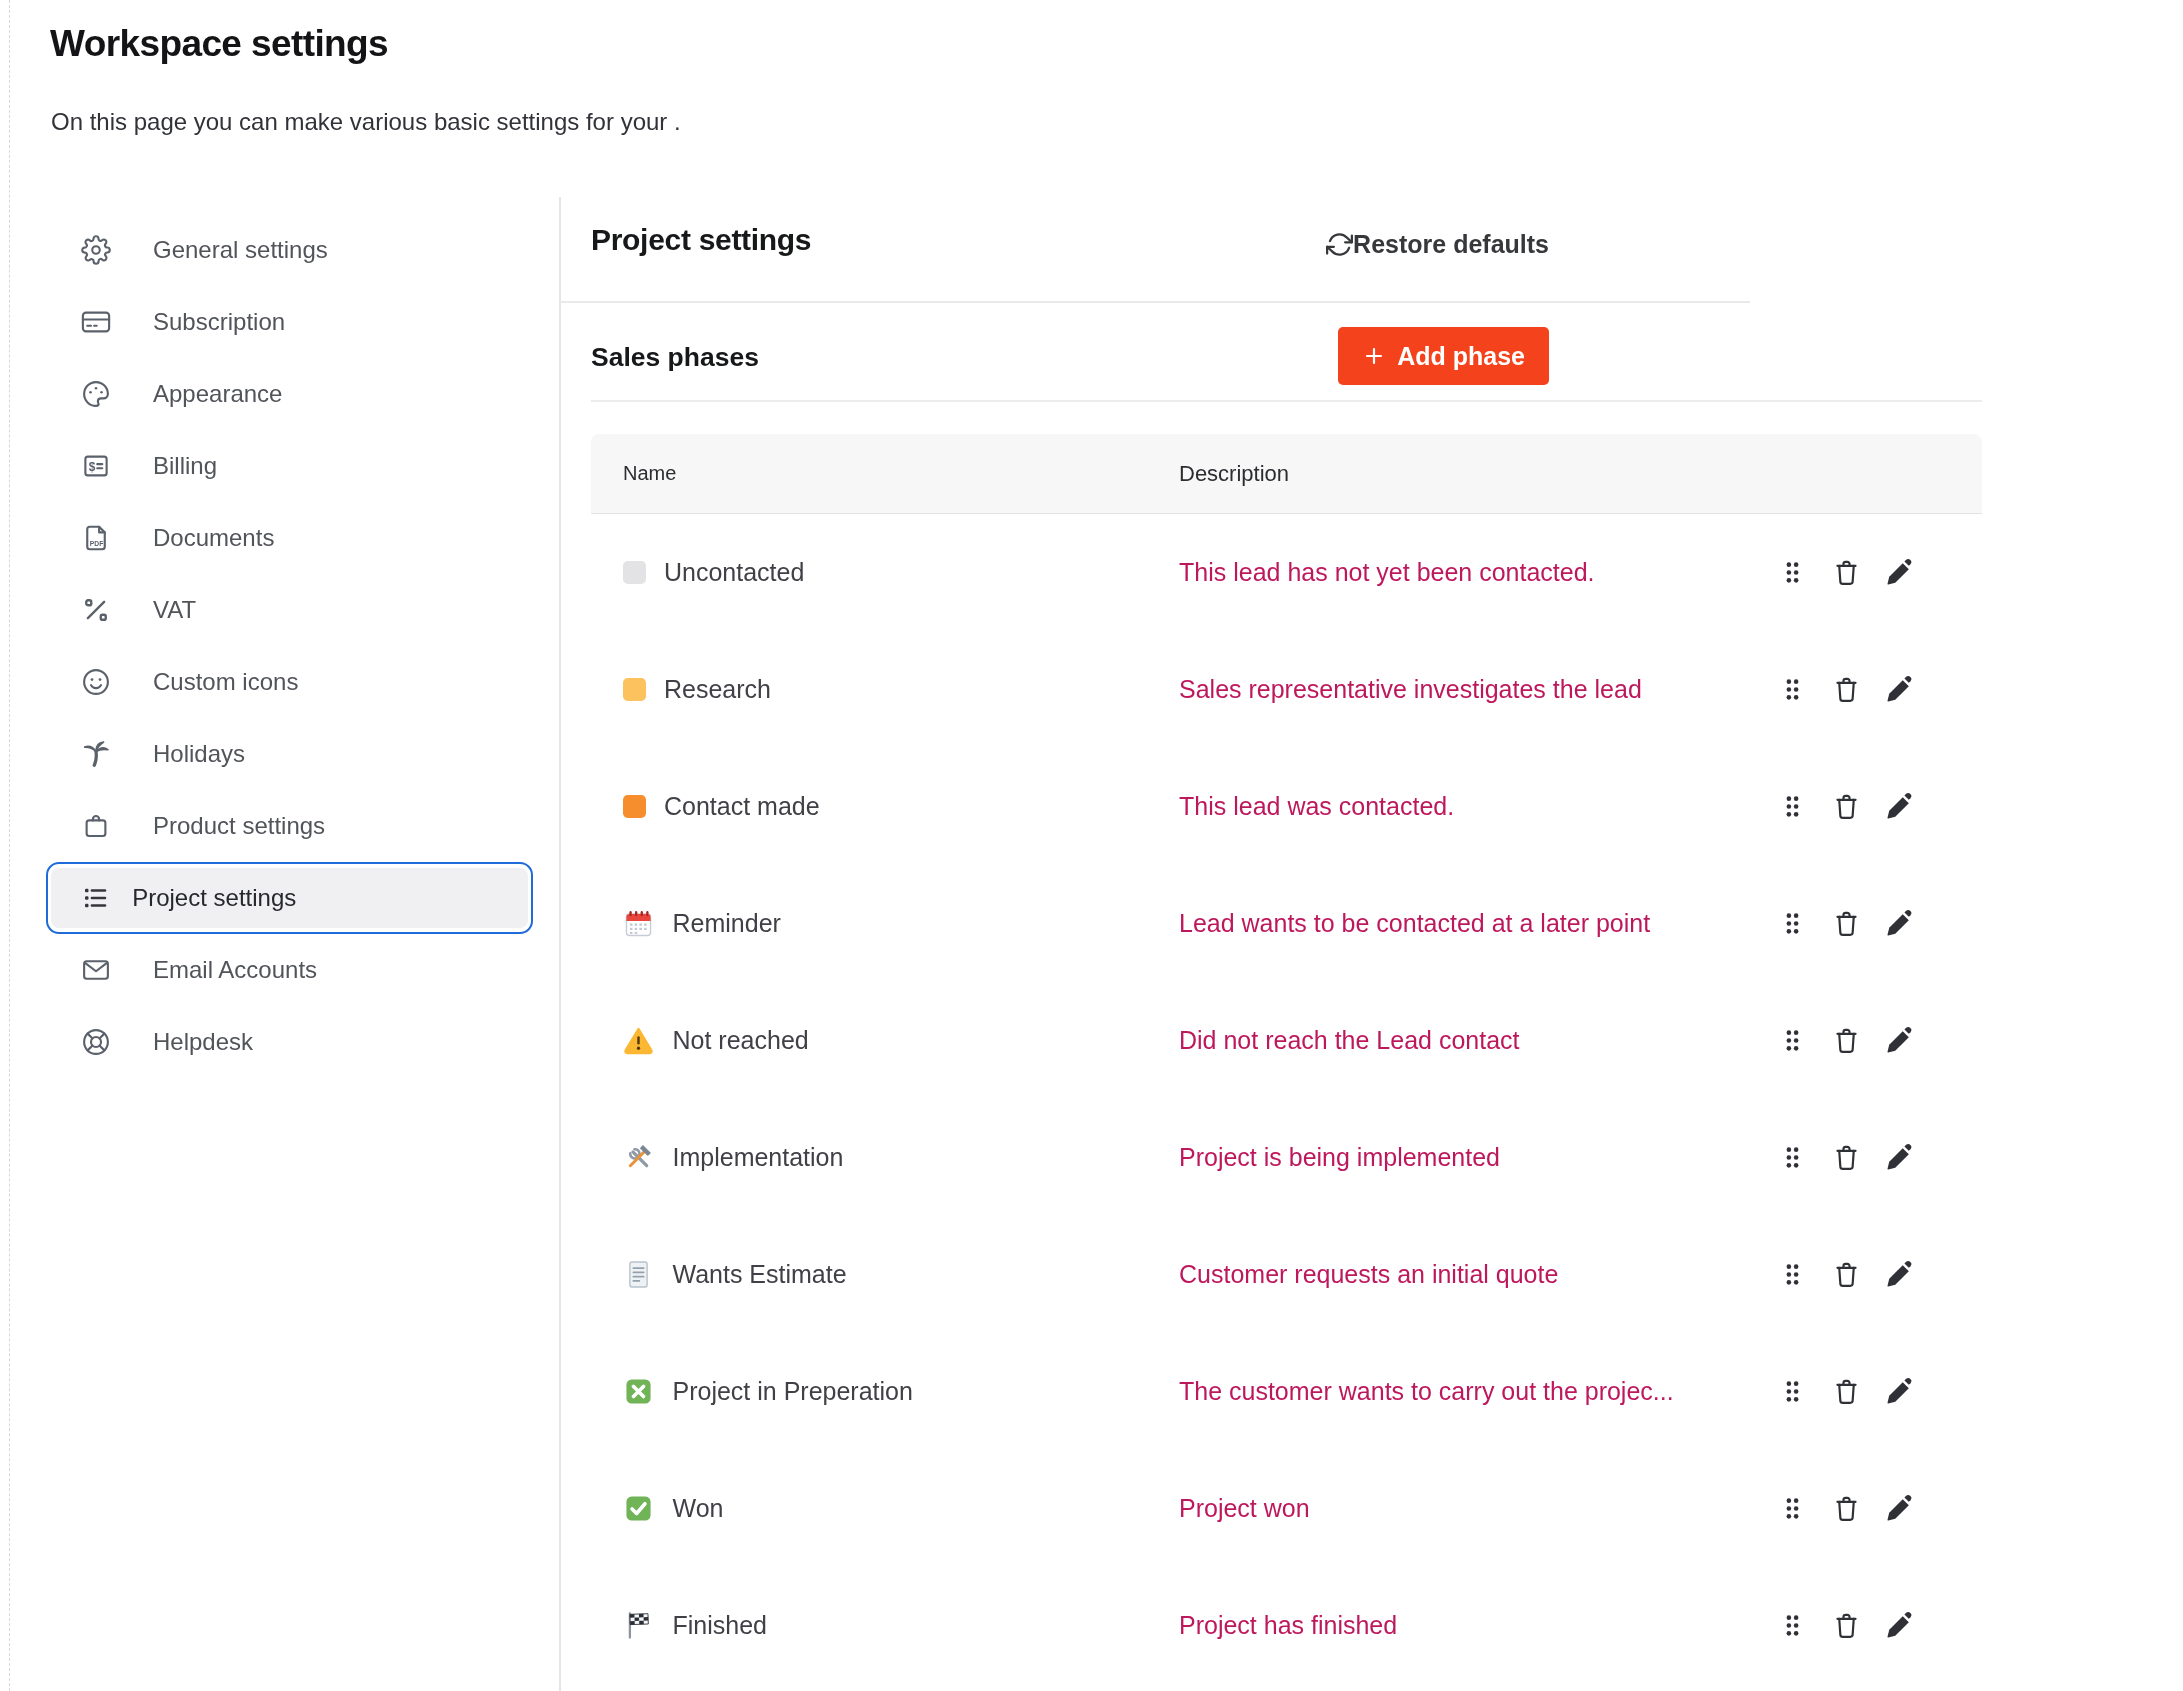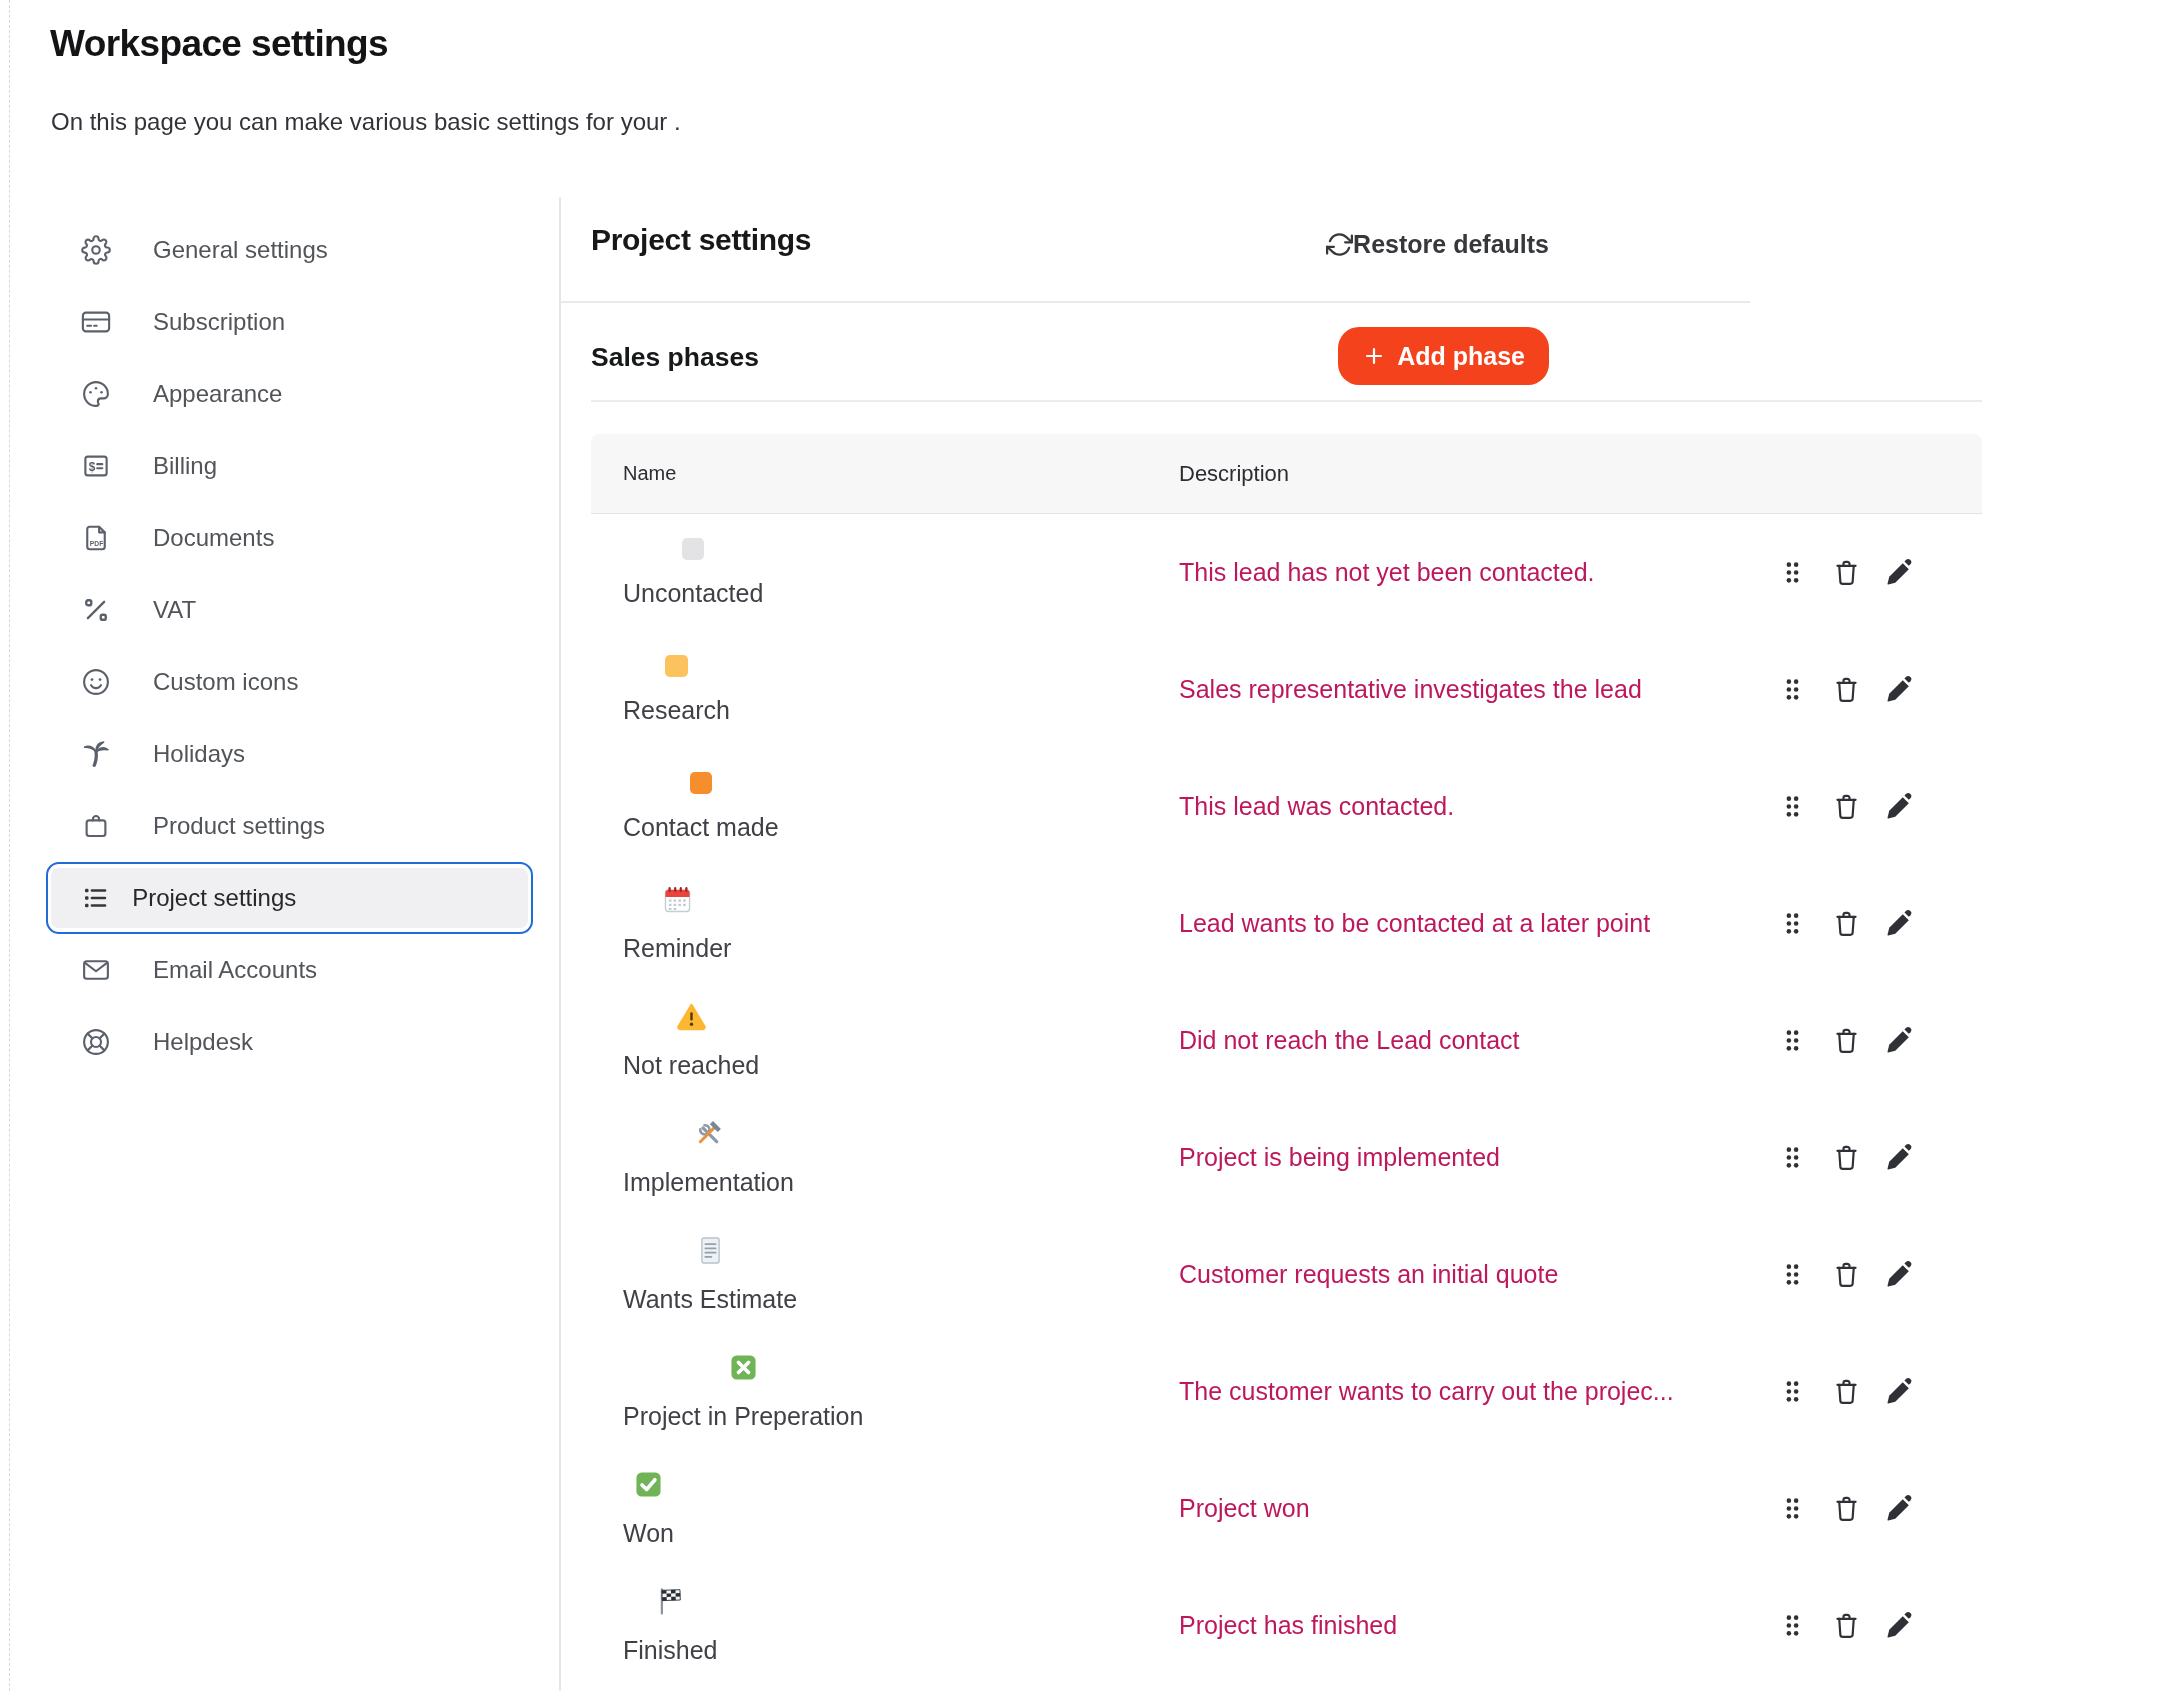--- a/index.html
+++ b/index.html
@@ -23,29 +23,29 @@
   .s-icon svg { stroke:#5b616b; }
   .side-item.selected .s-icon svg { stroke:#34363c; }
 
   
   .main-heading { position:absolute; left:591px; top:223px; font-size:30px; font-weight:700; color:#17181a; letter-spacing:-0.3px; }
   .restore { position:absolute; top:230px; right:201px; display:flex; align-items:center; cursor:pointer; }
   .restore .r-label { font-size:25px; font-weight:700; color:#37383b; }
   .h-divider-top { position:absolute; left:560px; right:0; top:301px; height:1.6px; background:#e9e9eb; }
 
   .section-title { position:absolute; left:591px; top:342px; font-size:26.5px; font-weight:700; color:#17181a; }
-  .add-btn { position:absolute; right:201px; top:327px; height:58px; border-radius:21px; background:#f4421c; color:#fff; display:flex; align-items:center; gap:11.3px; padding:0 24px; font-size:25px; font-weight:700; border:none; cursor:pointer; }
+  .add-btn { position:absolute; right:201px; top:327px; height:58px; border-radius:5px; background:#f4421c; color:#fff; display:flex; align-items:center; gap:11.3px; padding:0 24px; font-size:25px; font-weight:700; border:none; cursor:pointer; }
   .h-divider-sec { position:absolute; left:591px; width:1391px; top:400px; height:1.6px; background:#ececee; }
 
   .table { position:absolute; left:591px; top:434px; width:1391px; }
   .t-head { height:80px; background:#f7f7f8; border-bottom:1.6px solid #e3e3e5; border-radius:8px 8px 0 0; position:relative; display:flex; align-items:center; }
   .t-head .col-name { margin-left:32px; font-size:20px; font-weight:500; color:#2c2d30; }
   .t-head .col-desc { position:absolute; left:588px; font-size:22px; font-weight:500; color:#2c2d30;text-align:center; }
   .t-row { position:relative; height:117px; display:flex; align-items:center; }
-  .cell-name { margin-left:32px; display:flex; align-items:center; gap:18.5px;flex-direction:column; }
+  .cell-name { margin-left:32px; display:flex; align-items:center; gap:18.5px; }
   .cell-name .n-label { font-size:25px; color:#404047; }
   .cell-desc { position:absolute; left:588px; font-size:25px; color:#be185d; white-space:nowrap; }
   .cell-actions { position:absolute; right:67px; display:flex; align-items:center; gap:22.5px; }
   .cell-actions .a-btn { width:31px; height:31px; display:flex; align-items:center; justify-content:center; cursor:pointer; }
 
   .sq { width:22.5px; height:22.5px; border-radius:4.8px; flex:0 0 22.5px; }
   .sq-gray { background:#e3e3e5; }
   .sq-amber { background:#fcc25d; }
   .sq-orange { background:#f78e2d; }
   .emoji-ic { width:31px; height:31px; flex:0 0 31px; display:flex; align-items:center; justify-content:center; }

